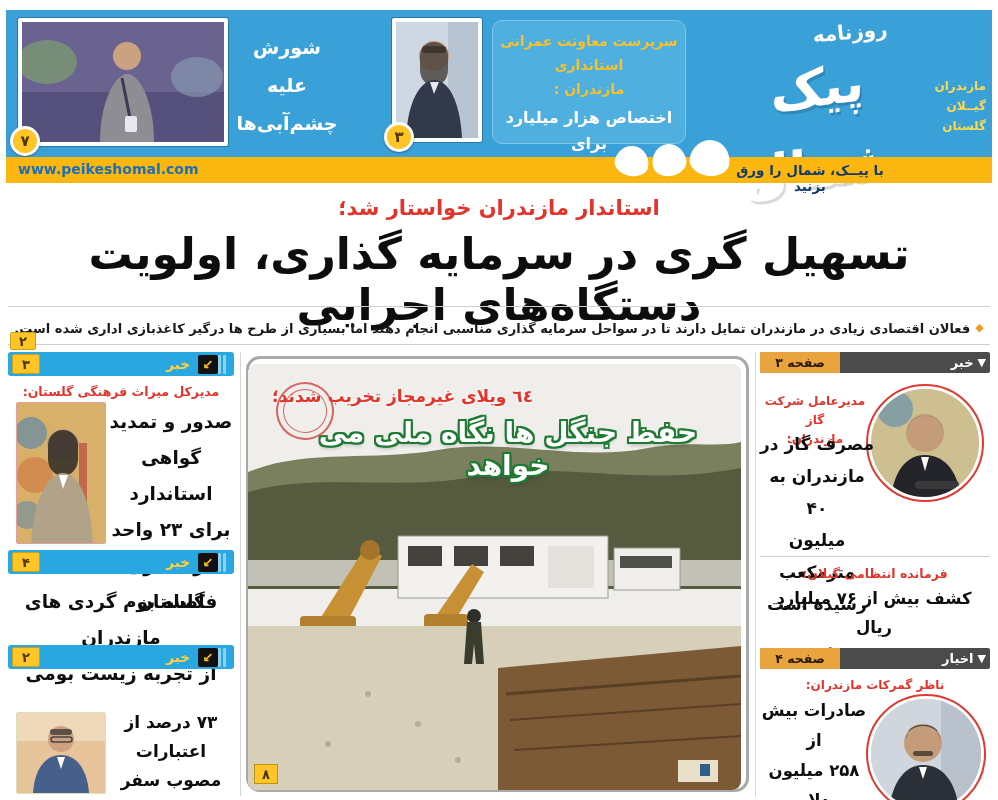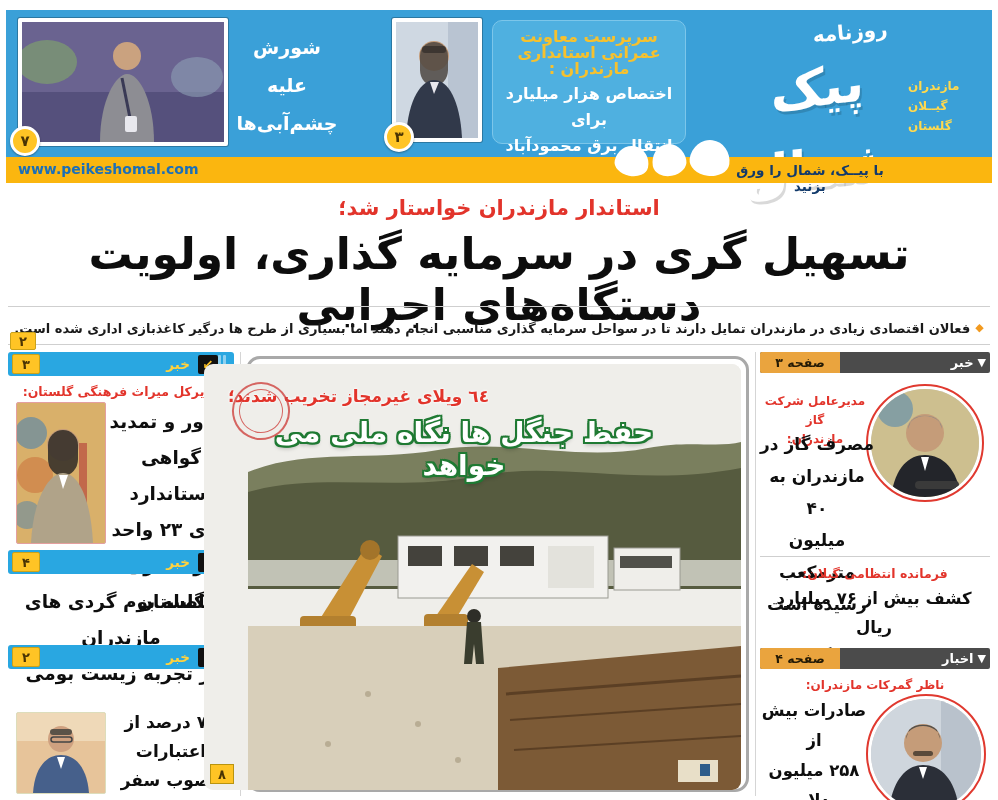--- a/index.html
+++ b/index.html
@@ -7,21 +7,21 @@
   .abs{position:absolute;box-sizing:border-box;}
   .pre{white-space:pre-line;}
   
   .band{background:#3aa0d8;}
   .photo-frame{border:4px solid #fff;box-shadow:0 0 0 1px rgba(0,0,0,.25);border-radius:2px;overflow:hidden;background:#888;}
   .badge-circle{width:30px;height:30px;border-radius:50%;background:#ffc425;border:3px solid #fff;color:#4a3404;font-weight:bold;display:flex;align-items:center;justify-content:center;font-size:15px;box-shadow:0 1px 2px rgba(0,0,0,.35);}
   .teaser-headline{color:#fff;font-weight:bold;text-align:center;}
   .teaser-box{background:#4fb0e0;border:1px solid #7cc6ea;border-radius:10px;}
   .kicker-orange{color:#f6c12e;font-weight:bold;text-align:center;}
   .masthead-title{color:#fff;font-weight:bold;transform:rotate(-7deg) skewX(-6deg);text-shadow:2px 3px 0 rgba(0,0,0,.15);}
-  .regions span{display:block;color:#ffd94d;font-weight:bold;font-size:12px;line-height:20px;text-align:left;}
+  .regions span{display:block;color:#ffd94d;font-weight:bold;font-size:12px;line-height:20px;text-align:right;}
   
   .strip{background:#fbb60f;}
   .blob{background:#fff;border-radius:50% 50% 50% 50%/60% 60% 40% 40%;}
   
   .lead-kicker{color:#e2342b;font-weight:bold;font-size:21px;text-align:center;}
   .lead-headline{color:#0d0d0d;font-weight:bold;font-size:44px;text-align:center;letter-spacing:-1px;}
   .lead-sub{color:#1a1a1a;font-weight:bold;font-size:13px;text-align:center;}
   .bullet{color:#f29a1f;font-size:11px;vertical-align:2px;}
   .hline{background:#cfcfcf;height:1px;}
   .vline{background:#d5d5d5;width:1px;}
@@ -84,21 +84,21 @@
       <circle cx="38" cy="34" r="15" fill="#c59c79"></circle>
       <path d="M24,34 a14,14 0 0,1 28,0 l0,14 a14,16 0 0,1 -28,0 Z" fill="#4c4741" opacity=".85"></path>
       <rect x="26" y="24" width="24" height="7" rx="3" fill="#2f2b28" opacity=".7"></rect>
       <path d="M10,116 C12,76 26,58 38,58 C52,58 64,78 66,116 Z" fill="#31394a"></path>
       <path d="M34,60 L38,72 L43,60 Z" fill="#e8e8ee"></path>
     </svg>
   </div>
   <div class="abs badge-circle" style="left:384px;top:122px;">۳</div>
 
   <div class="abs teaser-box" style="left:492px;top:20px;width:194px;height:124px;">
-    <div class="kicker-orange pre" style="font-size:16px;line-height:16px;margin-top:8px;">سرپرست معاونت عمرانی استانداری
+    <div class="kicker-orange pre" style="font-size:14px;line-height:24px;margin-top:8px;">سرپرست معاونت عمرانی استانداری
 مازندران :</div>
     <div class="teaser-headline pre" style="font-size:16px;line-height:26px;margin-top:4px;">اختصاص هزار میلیارد برای
 انتقال برق محمودآباد
 به رویان</div>
   </div>
 
   <div class="abs" style="left:790px;top:20px;width:120px;color:#fff;font-weight:bold;font-size:20px;text-align:center;transform:rotate(-5deg);">روزنامه</div>
   <div class="abs masthead-title" style="left:690px;top:48px;width:256px;font-size:52px;text-align:center;line-height:80px;">پیک شمال</div>
   <div class="abs regions" style="left:908px;top:76px;width:78px;">
     <span>مازندران</span>
@@ -189,21 +189,21 @@
       <path d="M16,80 C18,52 31,42 44,42 C58,42 70,54 72,80 Z" fill="#46608b"></path>
       <path d="M40,44 L44,56 L48,44 Z" fill="#fff"></path>
     </svg>
   </div>
   <div class="abs col-headline pre" style="left:108px;top:708px;width:126px;font-size:17px;line-height:29px;text-align:center;">۷۳ درصد از اعتبارات
 مصوب سفر رئیس
 جمهور به مازندران
 جذب شد</div>
 
   <div class="abs frame" style="left:246px;top:356px;width:503px;height:436px;">
-    <div class="scene" style="width:493px;height:426px;padding-left:44px;">
+    <div class="scene" style="width:493px;height:426px;">
       <svg width="493" height="426" viewBox="0 0 493 426" preserveAspectRatio="none">
         <rect width="493" height="426" fill="#efeeea"></rect>
         <path d="M0,108 C60,84 120,98 190,86 C260,74 330,98 400,84 C440,76 470,84 493,78 L493,210 L0,210 Z" fill="#7a7f5e"></path>
         <path d="M0,128 C70,108 150,128 230,112 C310,96 390,124 493,104 L493,225 L0,225 Z" fill="#565b3f"></path>
         <rect y="196" width="493" height="26" fill="#e6e4de" opacity=".75"></rect>
         <rect x="150" y="172" width="210" height="62" fill="#f2f1ee" stroke="#9a9a92"></rect>
         <rect x="160" y="182" width="34" height="20" fill="#44423c"></rect>
         <rect x="206" y="182" width="34" height="20" fill="#44423c"></rect>
         <rect x="252" y="182" width="34" height="20" fill="#44423c"></rect>
         <rect x="300" y="182" width="46" height="42" fill="#e3e2dc"></rect>

